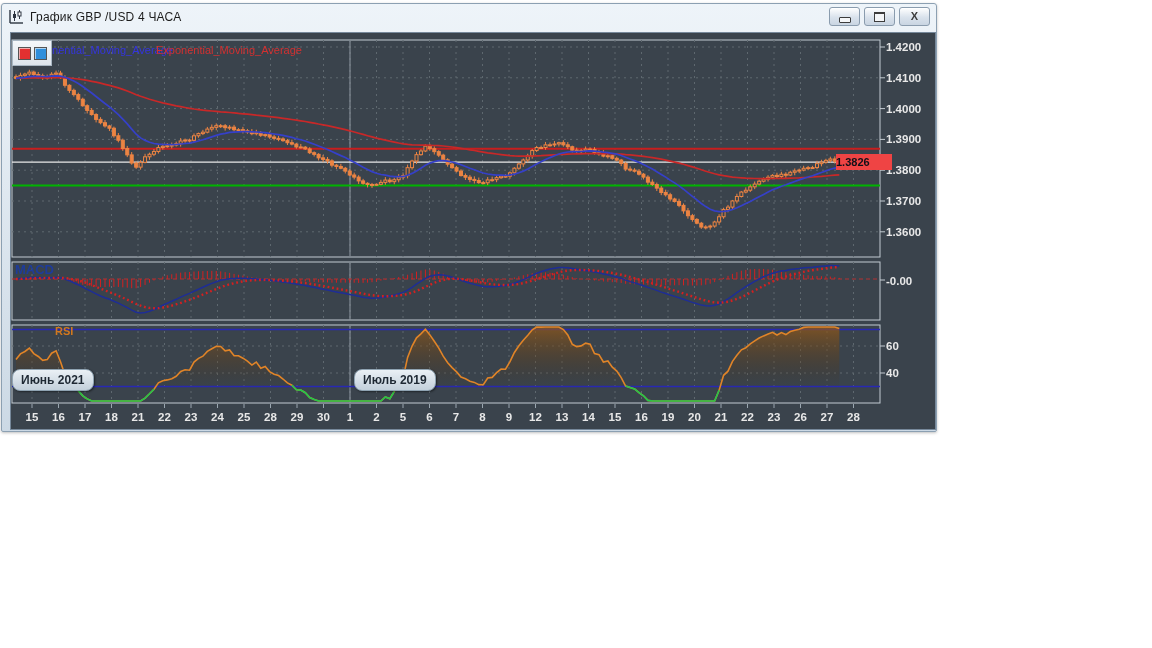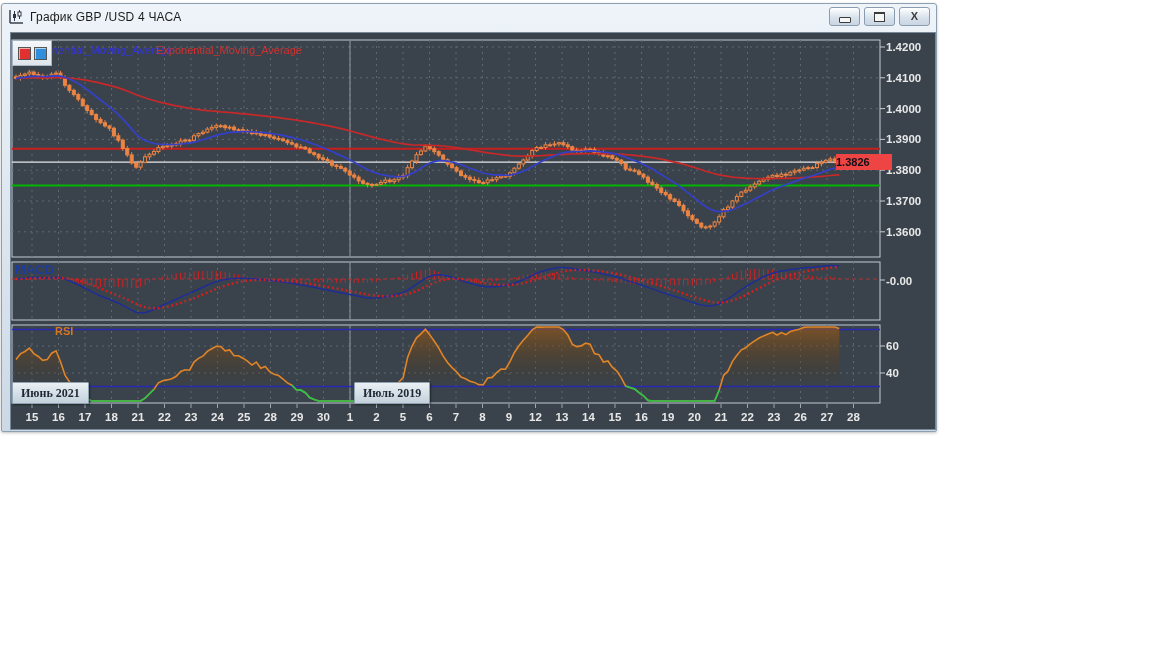--- a/index.html
+++ b/index.html
@@ -23,23 +23,23 @@
   #legend-blue,#legend-red{top:11px;font-size:11px;white-space:nowrap;}
   #legend-blue{left:16px;color:#3434e0;z-index:1;}
   #legend-red{left:145px;color:#d43030;z-index:1;}
   #legend-box{left:1px;top:7px;width:38px;height:24px;background:linear-gradient(#f4f7fa,#dde5ec);
        border:1px solid #a8b6c2;z-index:2;display:flex;align-items:center;justify-content:center;gap:3px;}
   .sqbtn{width:11px;height:11px;border:1px solid #555;box-shadow:inset 1px 1px 0 rgba(255,255,255,.6);}
   #btn-red{background:#e23030;}
   #btn-blue{background:#2f8fdc;}
   #macd-label{left:4px;top:229px;font-size:13px;color:#1e3c9b;font-weight:700;}
   #rsi-label{left:4px;top:292px;font-size:11px;color:#d2781e;font-weight:700;margin-left:40px;}
-  .datebox{top:349px;height:20px;line-height:20px;padding:0 8px;font-size:12px;font-weight:700;color:#1e2833;
-       background:linear-gradient(#eaf0f5,#c3d0db);border:1px solid #8fa3b2;border-radius:1px;
-       box-shadow:1px 1px 2px rgba(0,0,0,.45);z-index:3;font-family:Liberation Serif, serif;}
+  .datebox{top:336px;height:20px;line-height:20px;padding:0 8px;font-size:12px;font-weight:700;color:#1e2833;
+       background:linear-gradient(#eaf0f5,#c3d0db);border:1px solid #8fa3b2;border-radius:8px;
+       box-shadow:1px 1px 2px rgba(0,0,0,.45);z-index:3;}
   #date-june{left:1px;}
   #date-july{left:343px;}
   #price-tag{left:825px;top:121px;width:56px;height:16px;background:#ef4444;color:#101018;
        font-size:11px;font-weight:700;text-align:left;line-height:16px;z-index:3;}
 </style>
 </head>
 <body>
 
 <div id="stage">
   <div id="win">

